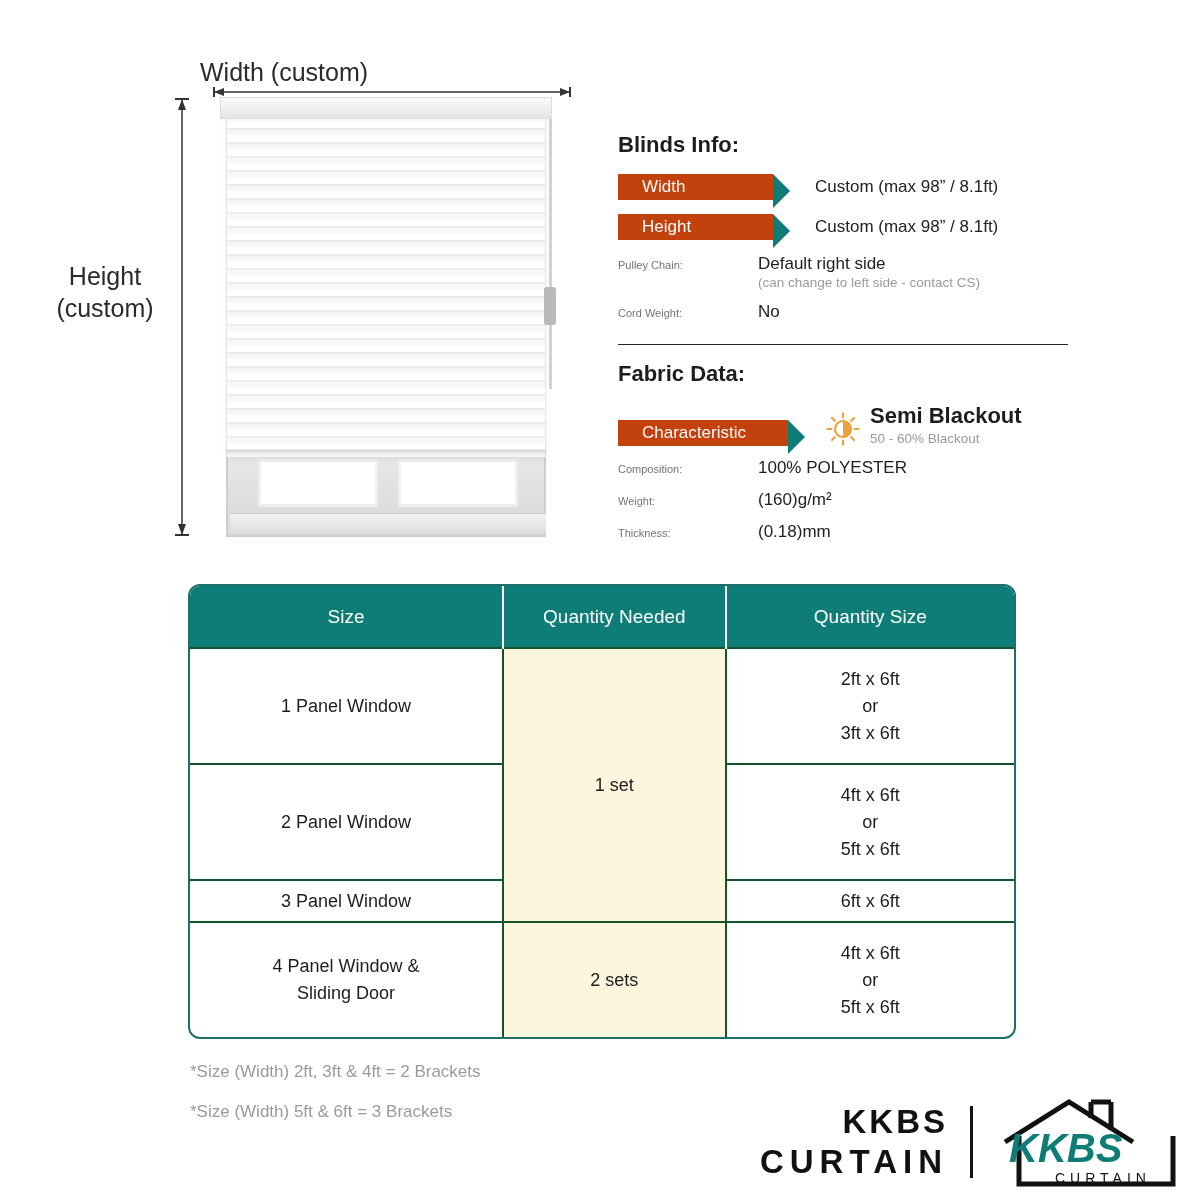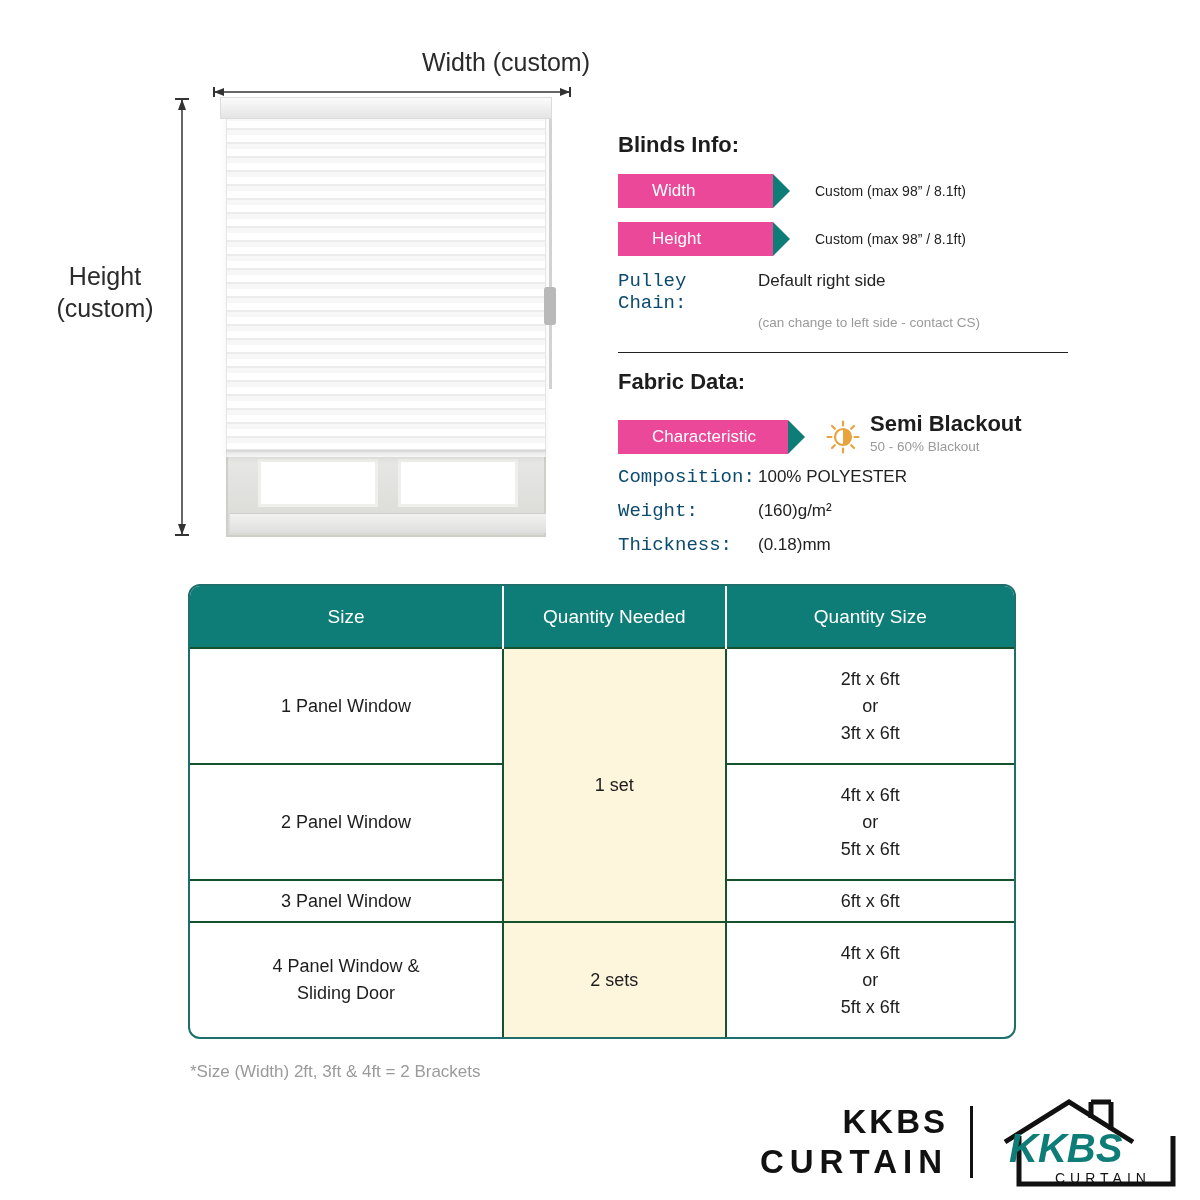--- a/index.html
+++ b/index.html
@@ -8,21 +8,21 @@
     width: 1200px; height: 1200px;
     background: #ffffff;
     font-family: "Liberation Sans", sans-serif;
     color: #222;
   }
   .page { position: relative; width: 1200px; height: 1200px; overflow: hidden; }
 
   
   .illus { position: absolute; left: 0; top: 0; width: 600px; height: 560px; }
   .width-label {
-    position: absolute; left: 200px; top: 48px; width: 390px; text-align: right;
+    position: absolute; left: 200px; top: 58px; width: 390px; text-align: left;
     font-size: 25px; color: #2b2b2b;
   }
   .width-arrow {
     position: absolute; left: 212px; top: 87px; width: 360px; height: 10px;
   }
   .height-label {
     position: absolute; left: 20px; top: 260px; width: 170px; text-align: center;
     font-size: 25px; color: #2b2b2b; line-height: 32px;
   }
   .height-arrow { position: absolute; left: 175px; top: 97px; width: 14px; height: 440px; }
@@ -77,33 +77,33 @@
     background: linear-gradient(rgba(0,0,0,.10), rgba(0,0,0,0));
   }
 
   
   .info { position: absolute; left: 618px; top: 95px; width: 560px; margin-top: 37px; }
   .info h3 {
     margin: 0 0 16px 0; font-size: 22px; font-weight: bold; color: #1d1d1d;
   }
   .chev-row { display: flex; align-items: center; margin-bottom: 14px; }
   .chev {
-    position: relative; background: #ec4899; color: #fff;
-    height: 34px; width: 155px; display: flex; align-items: center;
-    padding-left: 34px; font-size: 17px;
+    position: relative; background: #c2410c; color: #fff;
+    height: 26px; width: 155px; display: flex; align-items: center;
+    padding-left: 24px; font-size: 17px;
   }
   .chev::after {
     content: ""; position: absolute; right: -17px; top: 0;
     border-top: 17px solid transparent; border-bottom: 17px solid transparent;
     border-left: 17px solid #0e7c77;
   }
-  .chev-val { margin-left: 42px; font-size: 14px; color: #222; }
+  .chev-val { margin-left: 42px; font-size: 17px; color: #222; }
 
   .kv { display: flex; align-items: baseline; margin-top: 12px; }
-  .kv .k { width: 140px; font-size: 19px; color: #0c4a6e; font-family: Liberation Mono, monospace; }
+  .kv .k { width: 140px; font-size: 11px; color: #737373; }
   .kv .v { font-size: 17px; color: #222; text-align: center; }
   .sub { font-size: 13.5px; color: #9a9a9a; margin: 1px 0 0 140px; }
 
   .rule { border: 0; border-top: 1.5px solid #222; margin: 22px 0 16px 0; width: 450px; }
 
   .fabric-row { display: flex; align-items: flex-end; margin-bottom: 10px; }
   .sun-icon { margin-left: 38px; margin-right: 10px; }
   .blackout-name { font-size: 22px; font-weight: bold; color: #1d1d1d; }
   .blackout-sub { font-size: 13.5px; color: #9a9a9a; margin-top: 2px; }
 
@@ -198,20 +198,24 @@
       <div class="chev">Height</div>
       <div class="chev-val">Custom (max 98” / 8.1ft)</div>
     </div>
 
     <div class="kv">
       <div class="k">Pulley Chain:</div>
       <div class="v">Default right side</div>
     </div>
     <div class="sub">(can change to left side - contact CS)</div>
 
+    <div class="kv">
+      <div class="k">Cord Weight:</div>
+      <div class="v">No</div>
+    </div>
 
     <hr class="rule">
 
     <h3>Fabric Data:</h3>
 
     <div class="fabric-row">
       <div class="chev" style="width:170px">Characteristic</div>
       <svg class="sun-icon" width="34" height="34" viewBox="0 0 34 34">
         <g stroke="#e8a33d" stroke-width="2.2" stroke-linecap="round">
           <line x1="17" y1="1.5" x2="17" y2="5.5"></line>
@@ -288,20 +292,21 @@
             <span>or</span><br>
             <span>5ft x 6ft</span>
           </td>
         </tr>
       </tbody>
     </table>
   </div>
 
   <div class="notes">
     <div>*Size (Width) 2ft, 3ft &amp; 4ft = 2 Brackets</div>
+    <div>*Size (Width) 5ft &amp; 6ft = 3 Brackets</div>
   </div>
 
   <div class="brand">
     <div class="brand-text">
       <div class="l1">KKBS</div>
       <div class="l2">CURTAIN</div>
     </div>
     <div class="brand-div"></div>
     <div class="logo">
       <svg width="185" height="92" viewBox="0 0 185 92">

